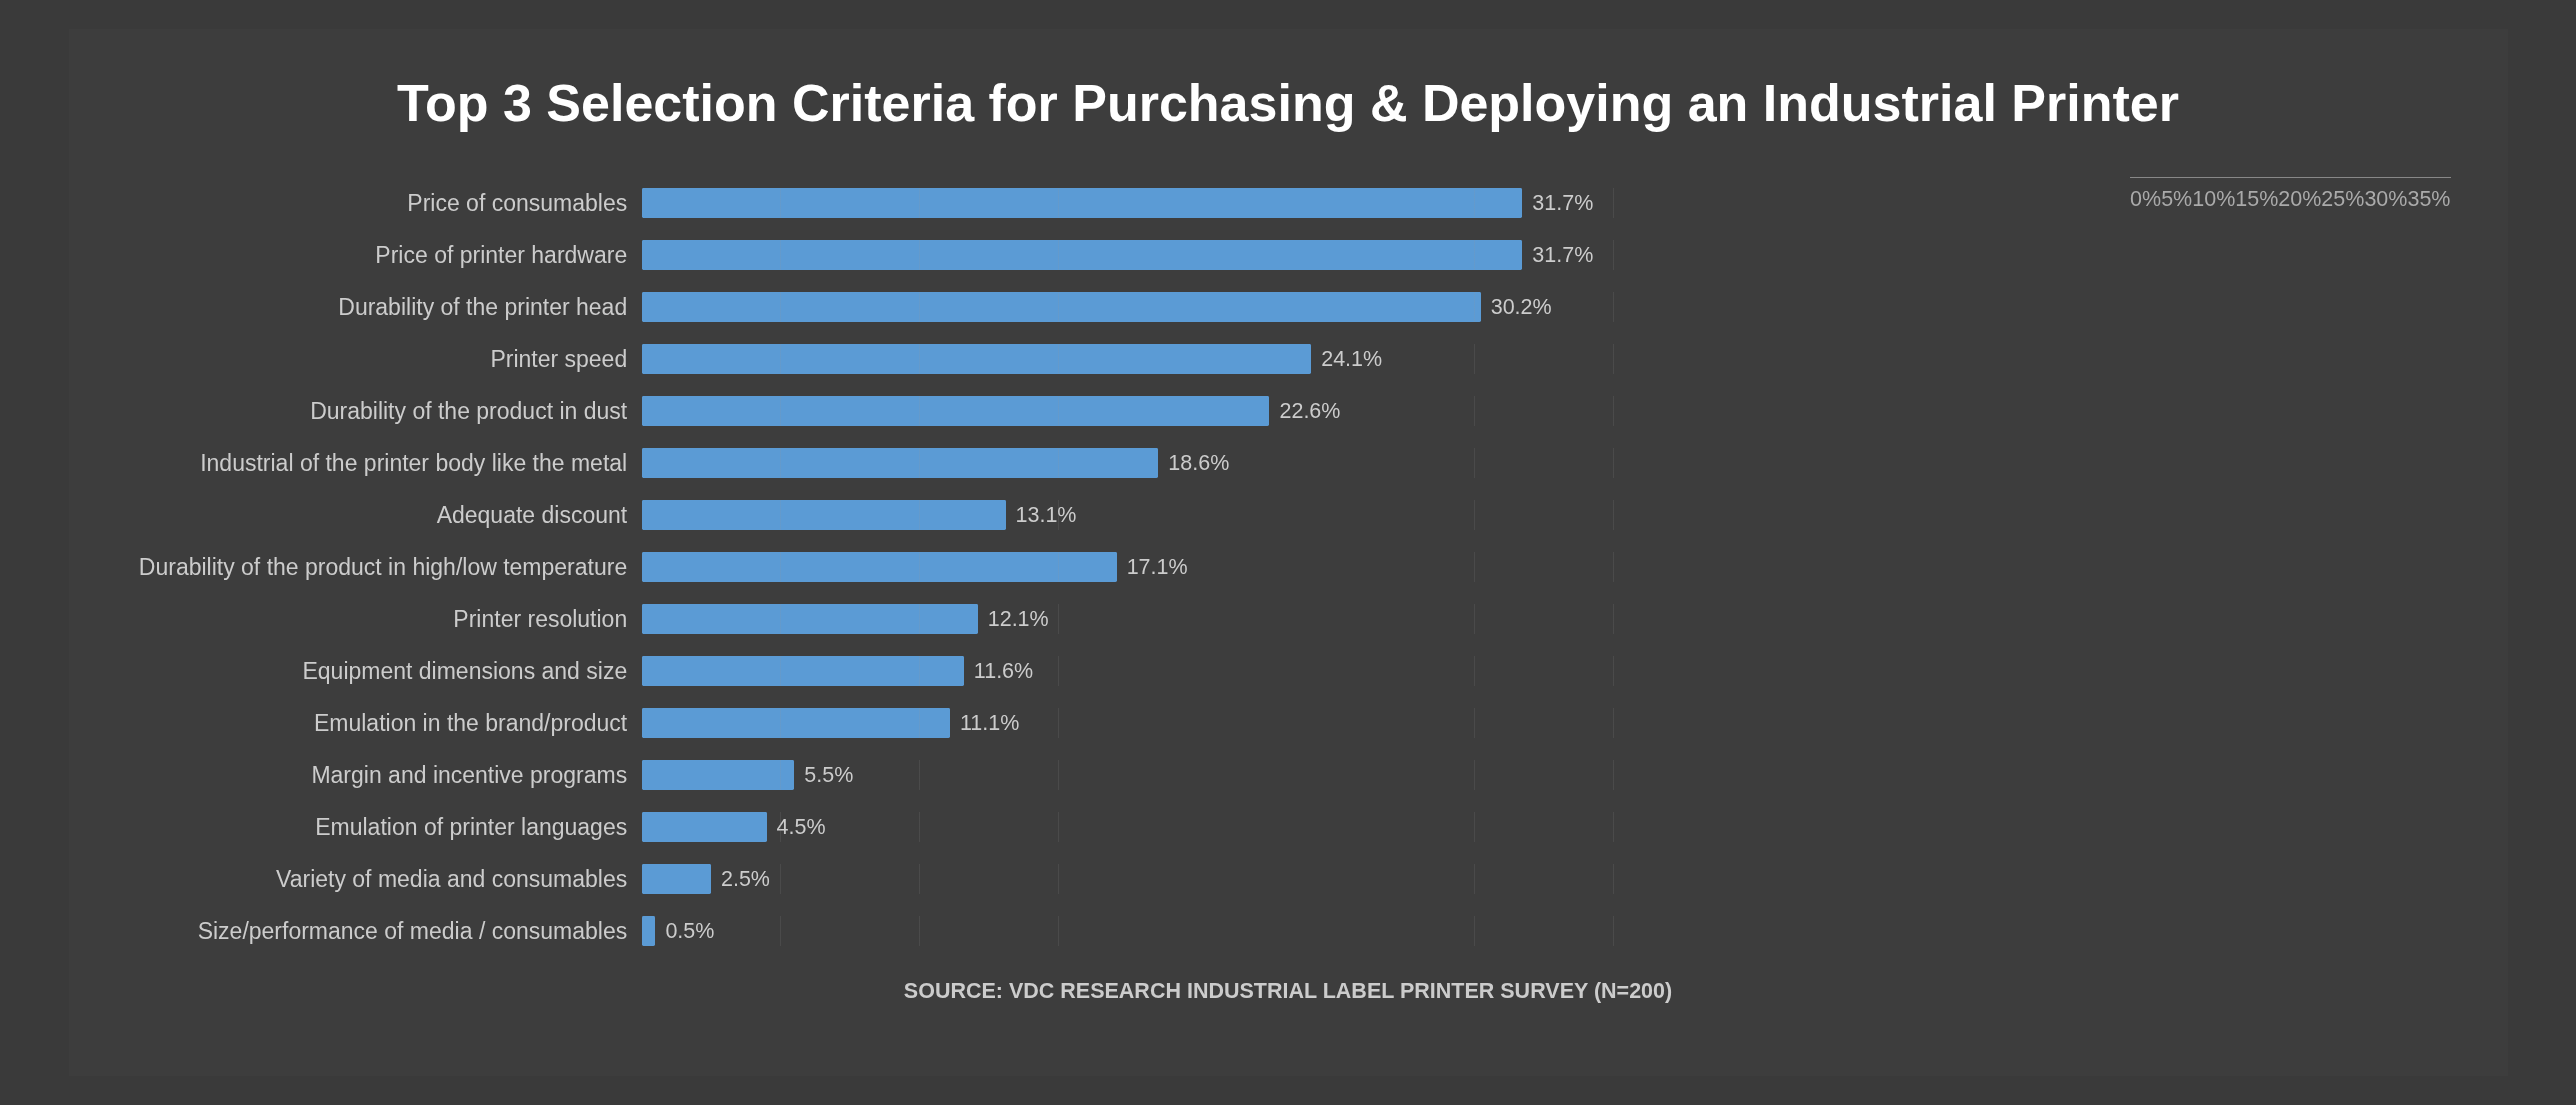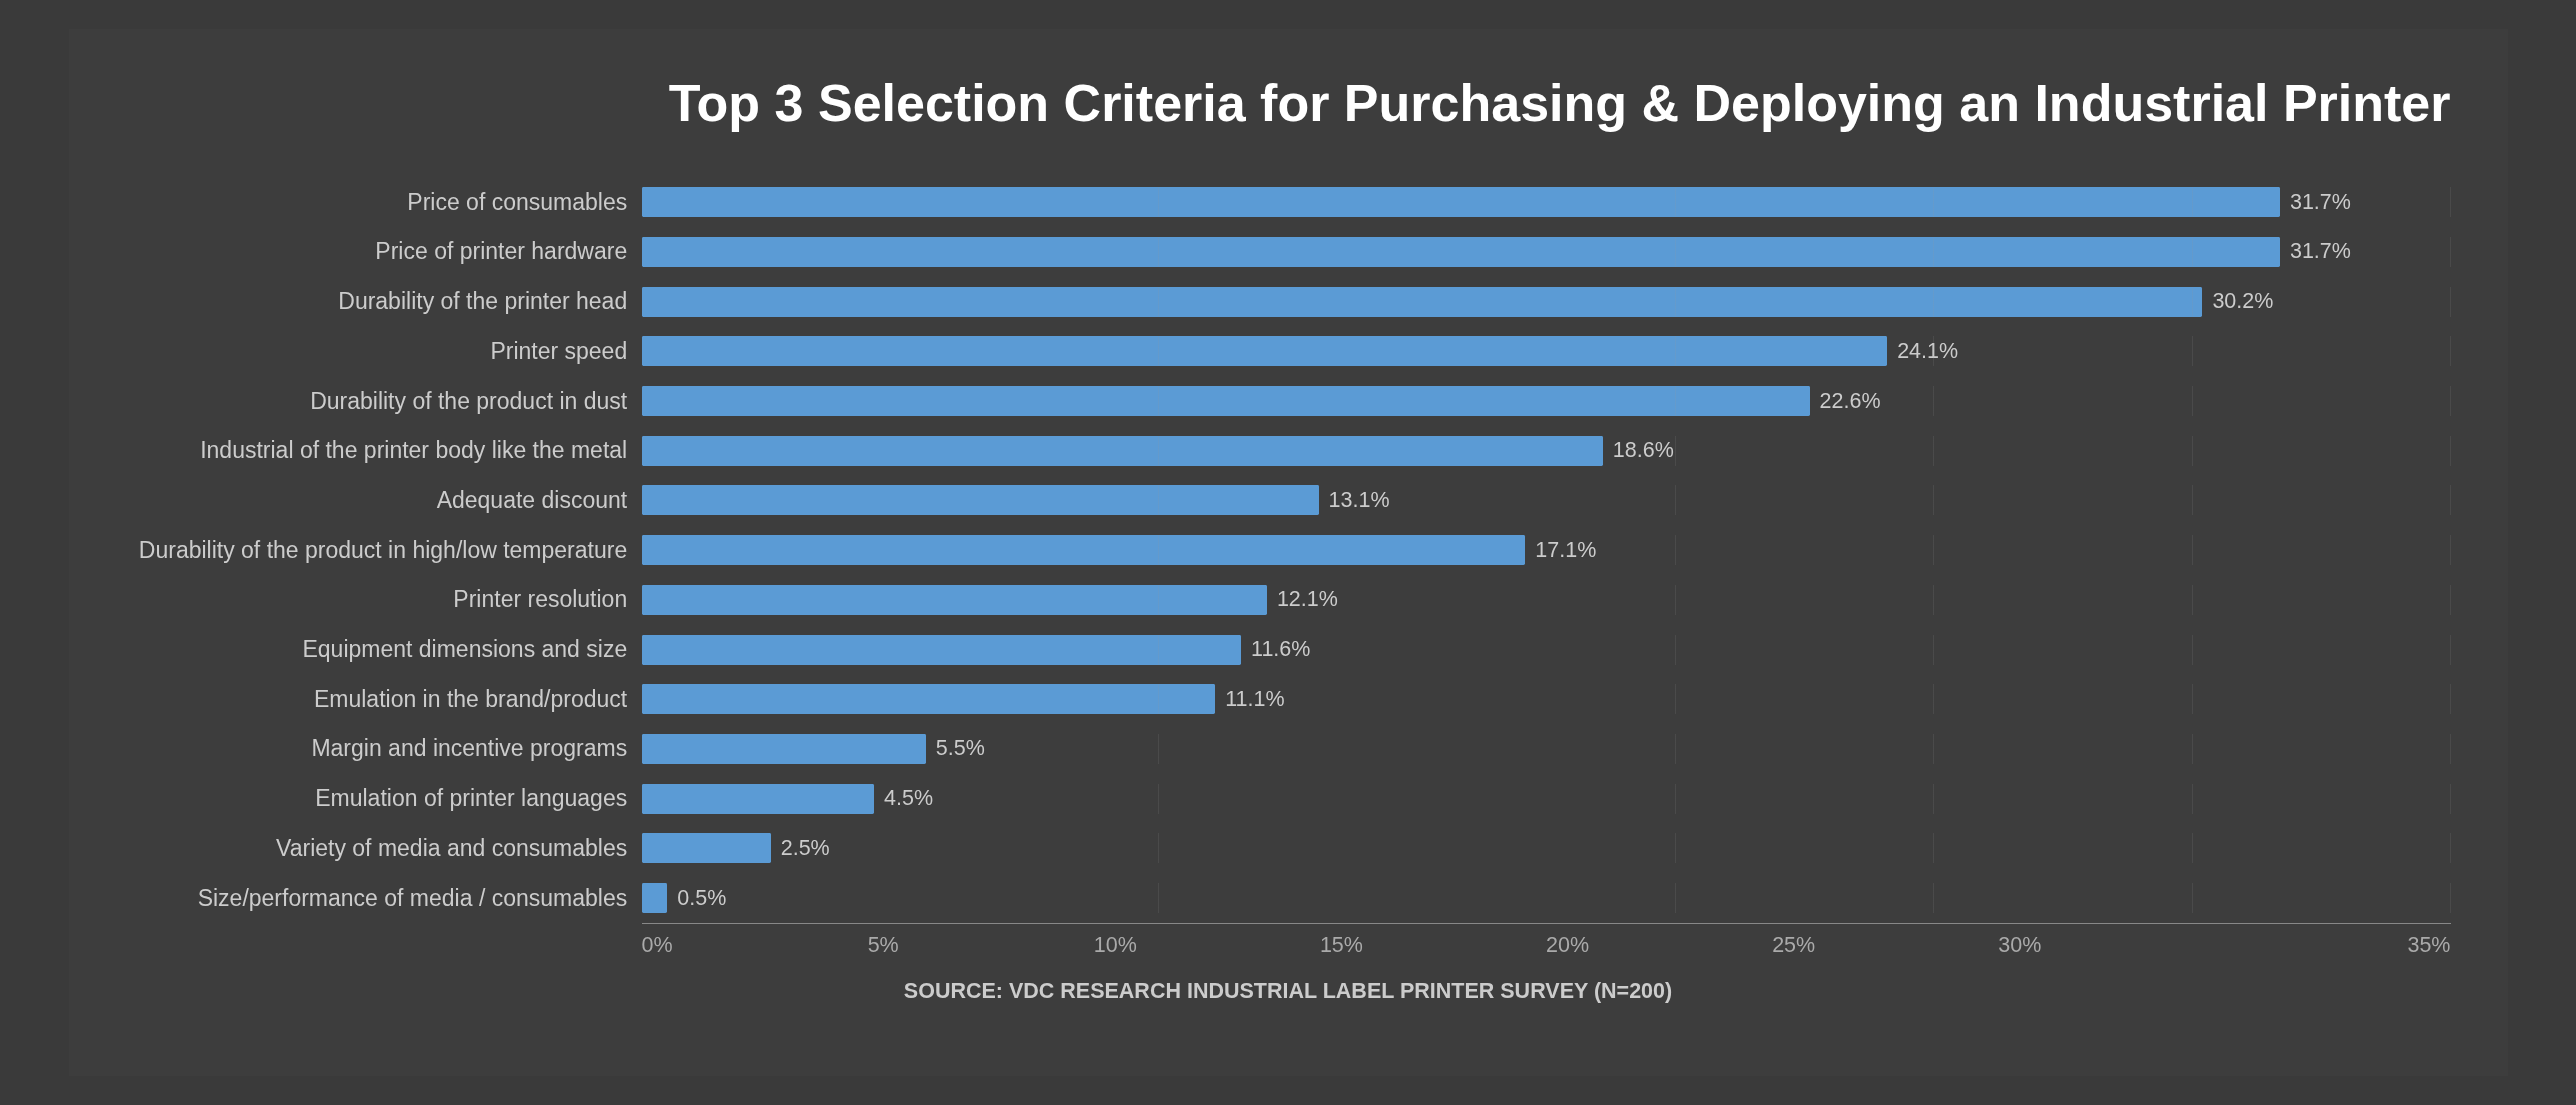--- a/index.html
+++ b/index.html
@@ -15,37 +15,37 @@
     }
     .chart-container {
       width: 2439px;
       height: 1047px;
       background: #3d3d3d;
       padding: 43px 57px 72px 57px;
       display: flex;
       flex-direction: column;
     }
     .chart-title {
-      text-align: right;
+      text-align: center;
       color: #ffffff;
       font-size: 52px;
       font-weight: bold;
       margin-bottom: 43px;
       line-height: 1.2;
     }
     .chart-area {
       flex: 1;
       display: flex;
       flex-direction: column;
       gap: 0;
     }
     .bars-and-axes {
       flex: 1;
       display: flex;
-      flex-direction: column;
+      flex-direction: row;
       justify-content: flex-end;
     }
     .bar-rows {
       flex: 1;
       display: flex;
       flex-direction: column;
       gap: 0;
     }
     .bar-row {
       display: flex;

